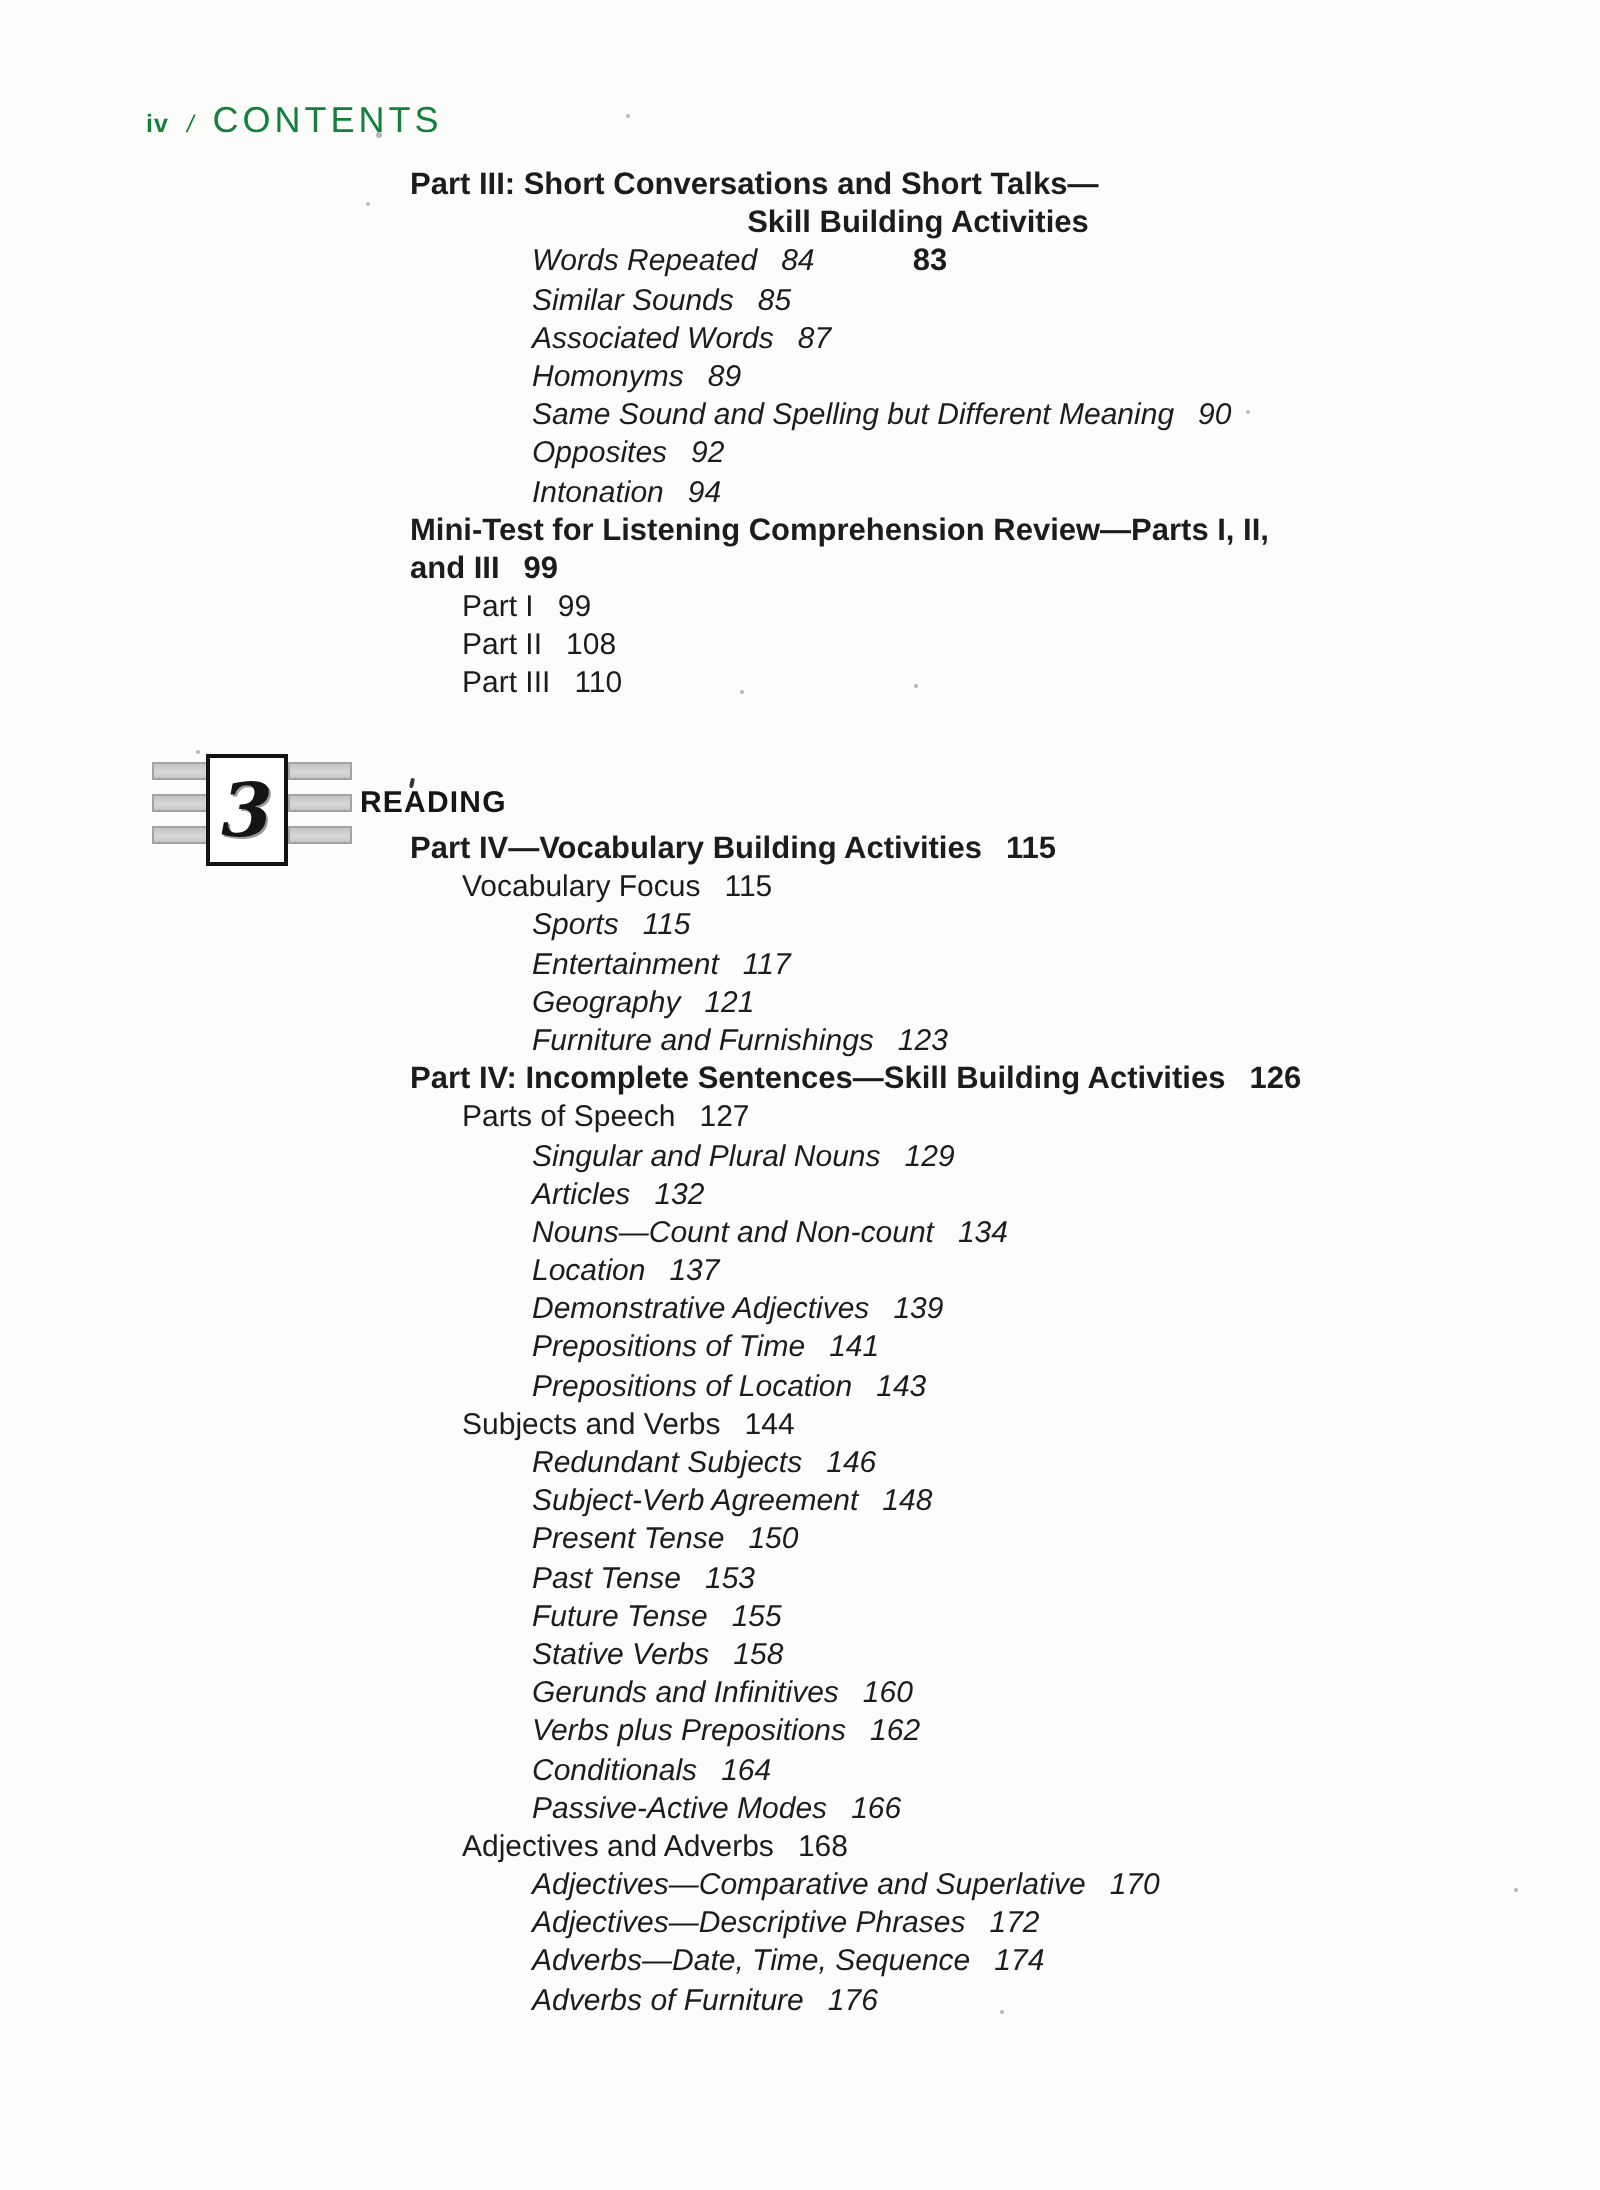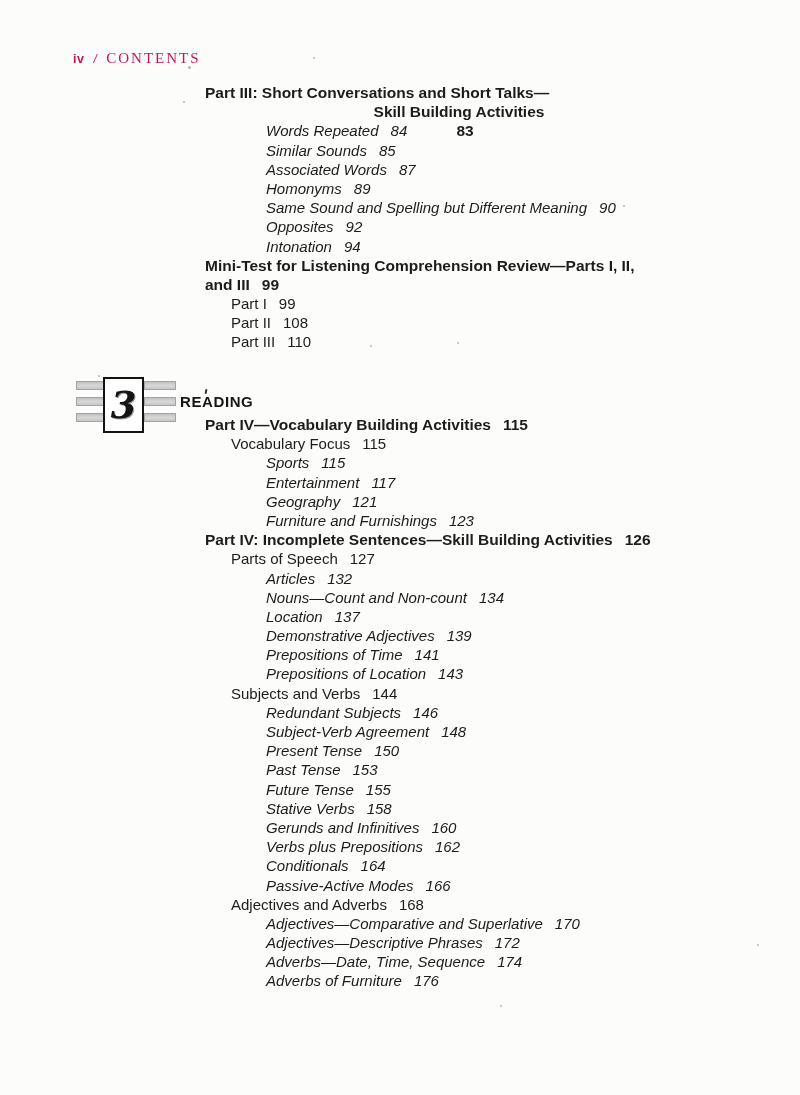--- a/index.html
+++ b/index.html
@@ -9,25 +9,25 @@
     background:#fcfcfa;
     font-family:"Liberation Sans", sans-serif;
     color:#1c1c1c;
     overflow:hidden;
   }
   
   .runhead{
     position:absolute;left:73px;top:50px;
     font-size:12px;letter-spacing:.5px;
     display:flex;align-items:baseline;gap:9px;
-    color:#be185d;
+    color:#15803d;
   }
   .runhead .folio{font-weight:bold;font-size:12.5px;}
   .runhead .sep{font-style:italic;}
-  .runhead .title{letter-spacing:2px;font-size:15px;font-family:Liberation Serif, serif;}
+  .runhead .title{letter-spacing:2px;font-size:18px;}
 
   
   .toc{position:absolute;left:0;width:656px;}
   #toc-listening{top:83px;}
   #toc-reading{top:415px;}
   .line{
     height:19.2px;line-height:19.2px;
     display:flex;align-items:center;
     font-size:15px;white-space:pre;
   }
@@ -119,20 +119,21 @@
 
   <div class="toc" id="toc-reading">
       <div class="line h1"><span class="t">Part IV—Vocabulary Building Activities</span><span class="p">115</span></div>
       <div class="line sub"><span class="t">Vocabulary Focus</span><span class="p">115</span></div>
       <div class="line item"><span class="t">Sports</span><span class="p">115</span></div>
       <div class="line item"><span class="t">Entertainment</span><span class="p">117</span></div>
       <div class="line item"><span class="t">Geography</span><span class="p">121</span></div>
       <div class="line item"><span class="t">Furniture and Furnishings</span><span class="p">123</span></div>
       <div class="line h1"><span class="t">Part IV: Incomplete Sentences—Skill Building Activities</span><span class="p">126</span></div>
       <div class="line sub"><span class="t">Parts of Speech</span><span class="p">127</span></div>
+      <div class="line item"><span class="t">Singular and Plural Nouns</span><span class="p">129</span></div>
       <div class="line item"><span class="t">Articles</span><span class="p">132</span></div>
       <div class="line item"><span class="t">Nouns—Count and Non-count</span><span class="p">134</span></div>
       <div class="line item"><span class="t">Location</span><span class="p">137</span></div>
       <div class="line item"><span class="t">Demonstrative Adjectives</span><span class="p">139</span></div>
       <div class="line item"><span class="t">Prepositions of Time</span><span class="p">141</span></div>
       <div class="line item"><span class="t">Prepositions of Location</span><span class="p">143</span></div>
       <div class="line sub"><span class="t">Subjects and Verbs</span><span class="p">144</span></div>
       <div class="line item"><span class="t">Redundant Subjects</span><span class="p">146</span></div>
       <div class="line item"><span class="t">Subject-Verb Agreement</span><span class="p">148</span></div>
       <div class="line item"><span class="t">Present Tense</span><span class="p">150</span></div>

